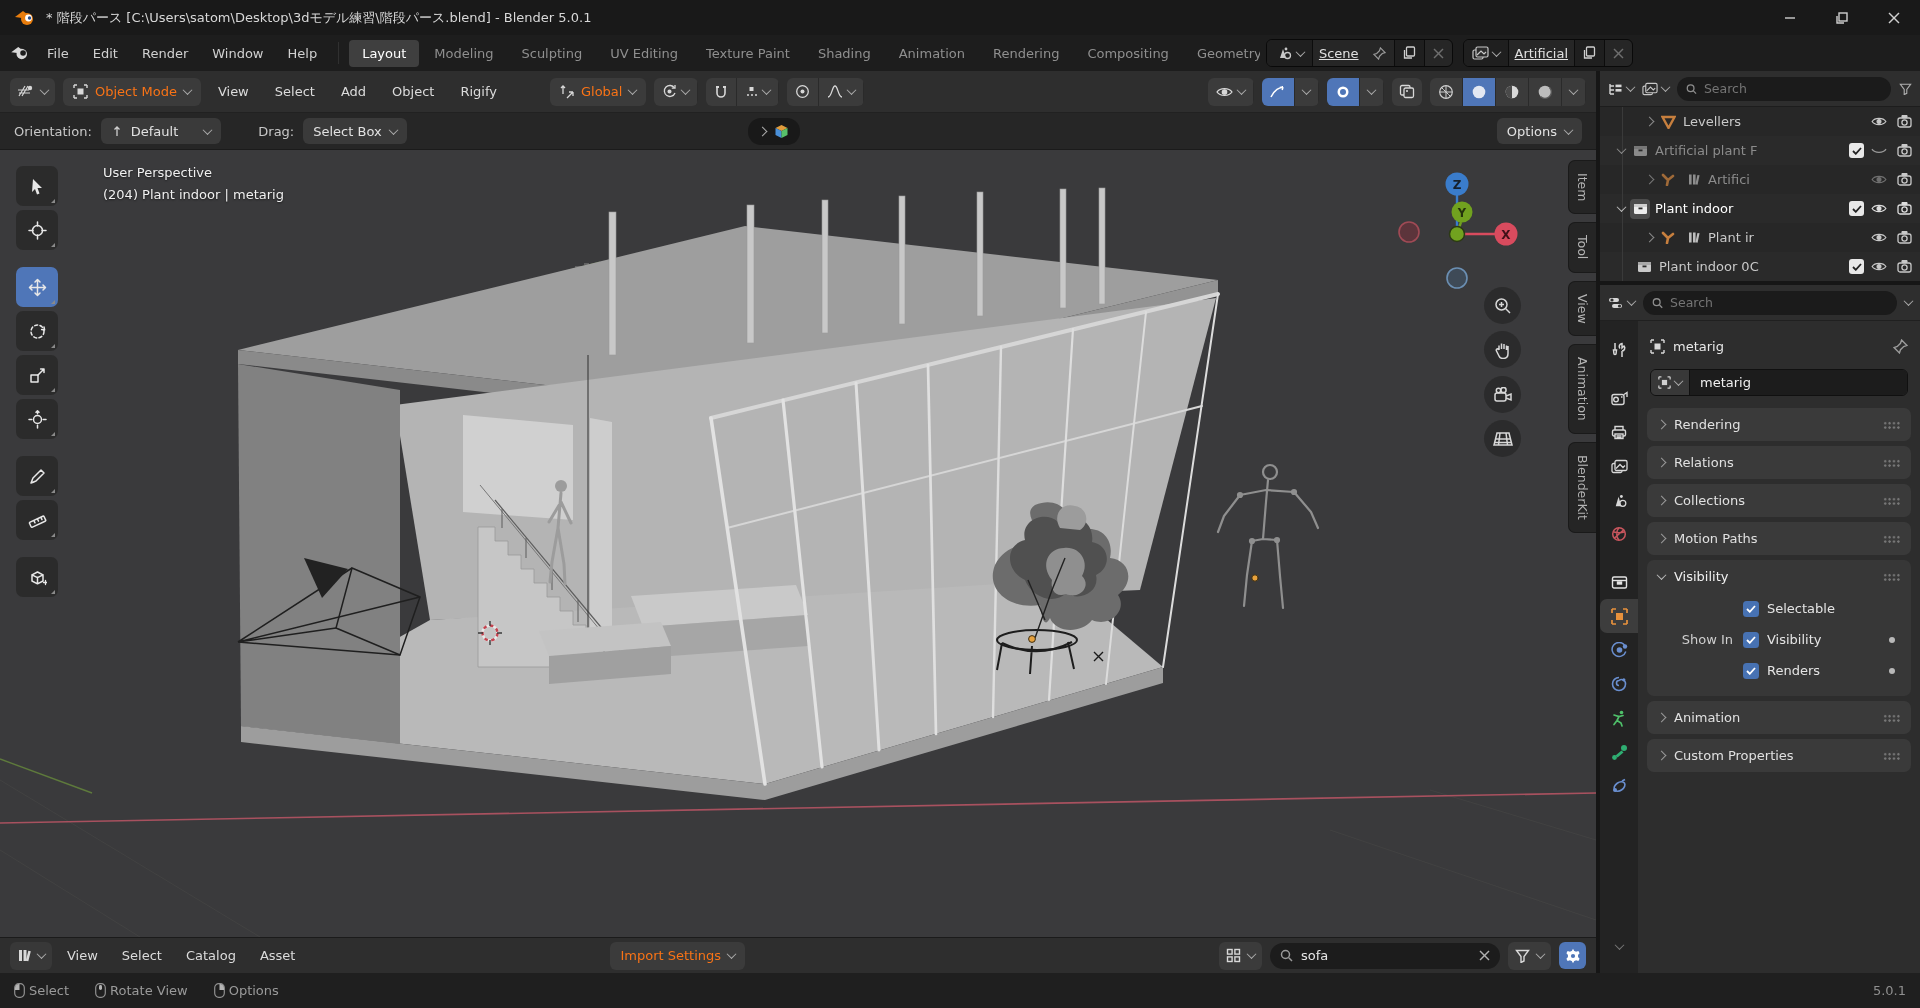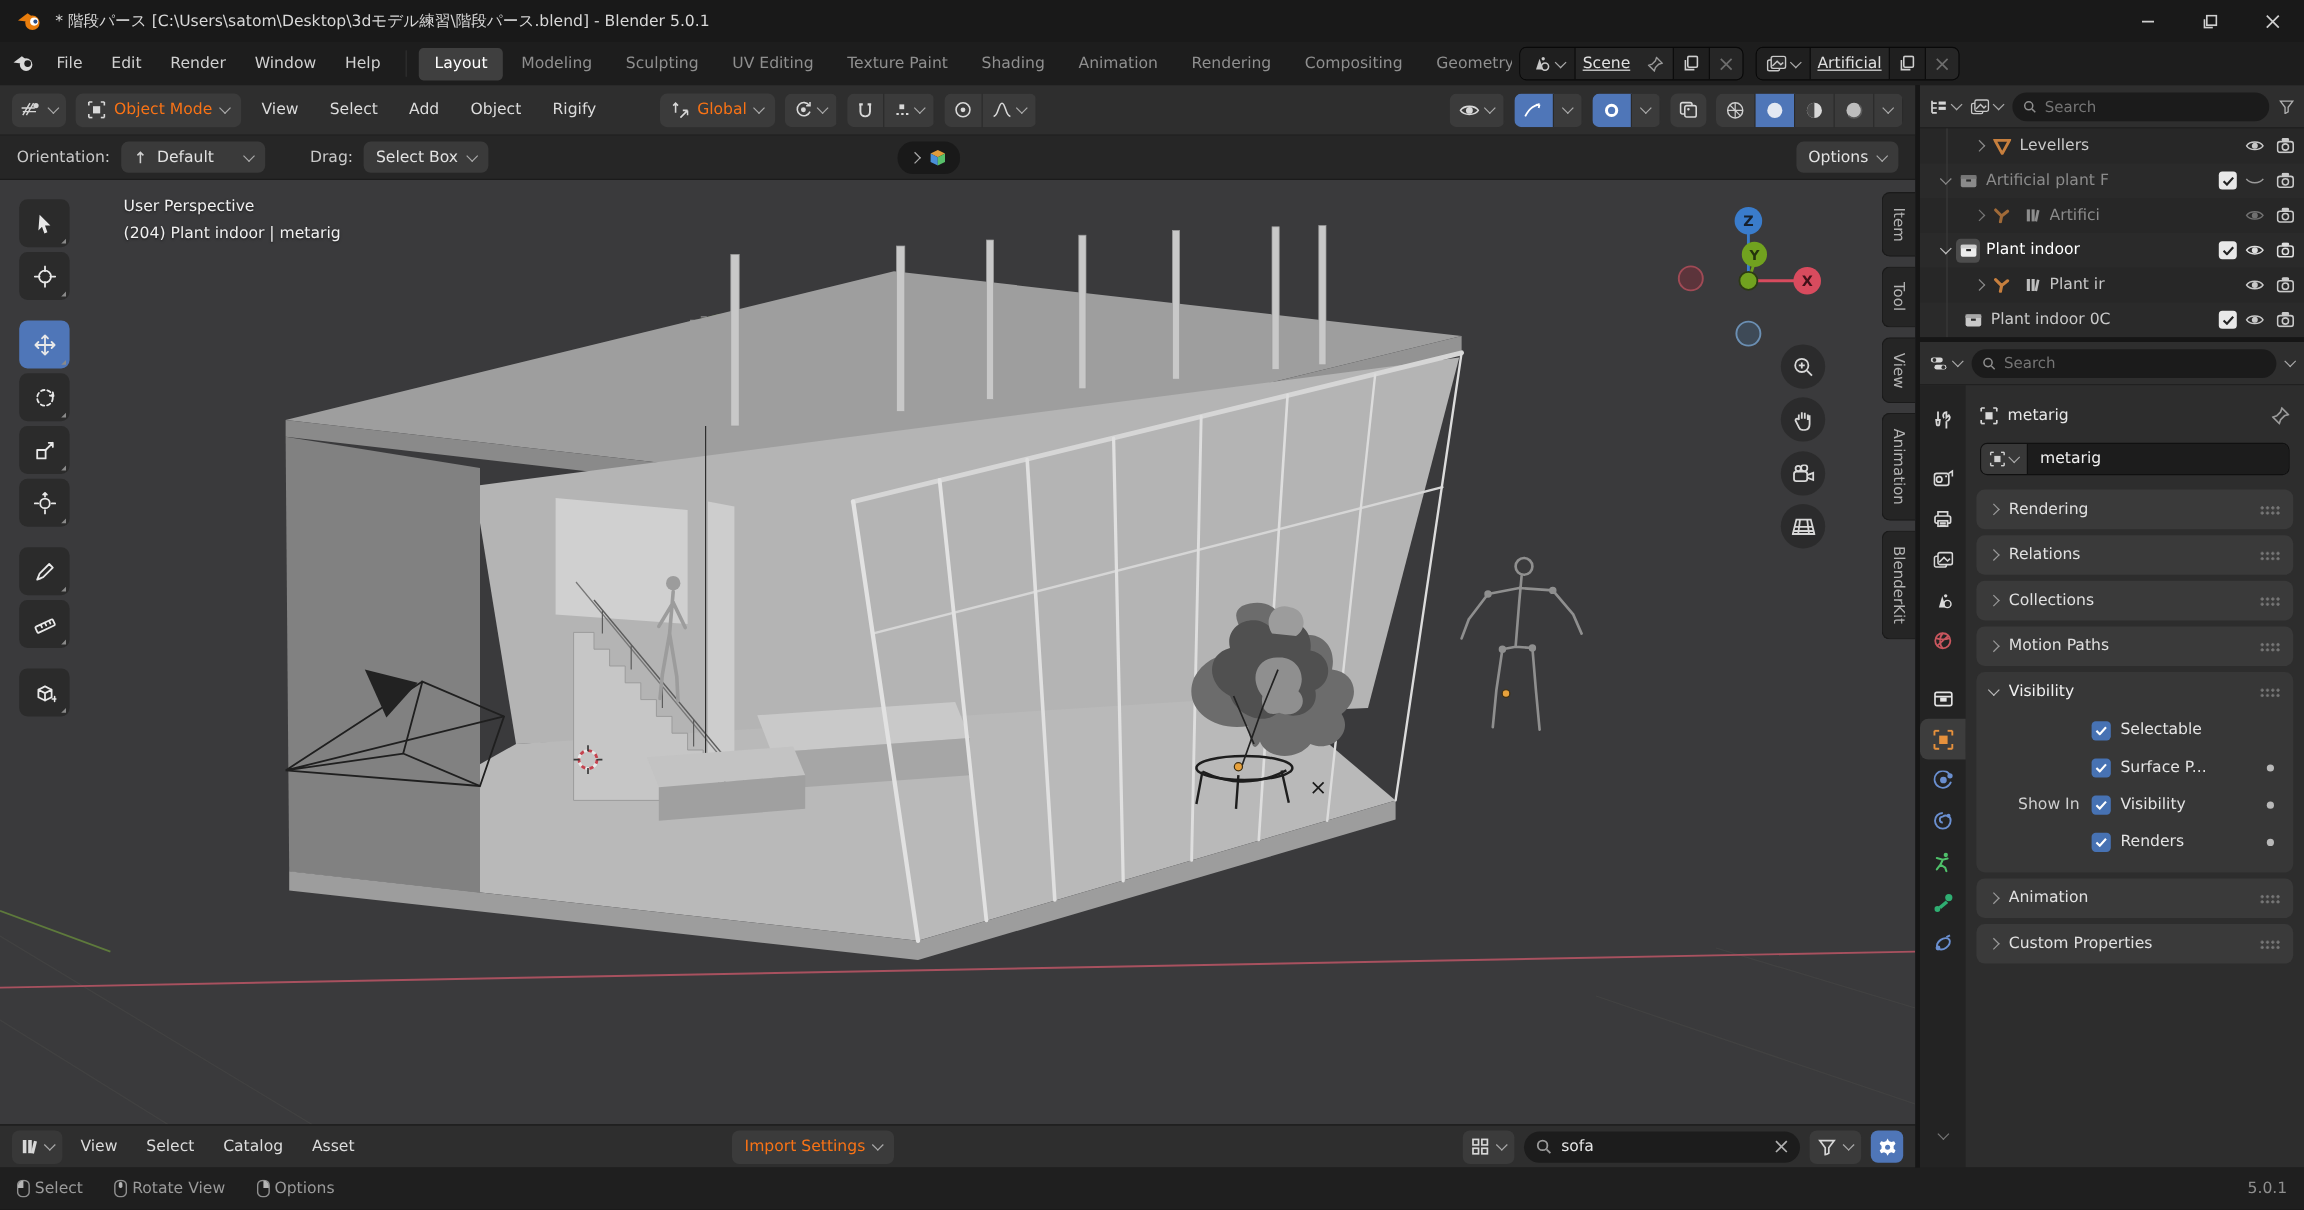--- a/index.html
+++ b/index.html
@@ -1041,30 +1041,20 @@
         <div class="vrow">
           <span class="lab"></span>
           <span class="cb">
               <svg width="10" height="8" viewBox="0 0 10 8" fill="none" stroke="#fff" stroke-width="1.8">
                 <path d="M1,4 L3.8,6.8 L9,1"></path>
               </svg>
             </span>
           <span class="cb-label">Selectable</span>
         </div>
         <div class="vrow">
-          <span class="lab"></span>
-          <span class="cb">
-              <svg width="10" height="8" viewBox="0 0 10 8" fill="none" stroke="#fff" stroke-width="1.8">
-                <path d="M1,4 L3.8,6.8 L9,1"></path>
-              </svg>
-            </span>
-          <span class="cb-label">Surface P...</span>
-          <span class="dot"></span>
-        </div>
-        <div class="vrow">
           <span class="lab">Show In</span>
           <span class="cb">
               <svg width="10" height="8" viewBox="0 0 10 8" fill="none" stroke="#fff" stroke-width="1.8">
                 <path d="M1,4 L3.8,6.8 L9,1"></path>
               </svg>
             </span>
           <span class="cb-label">Visibility</span>
           <span class="dot"></span>
         </div>
         <div class="vrow">

